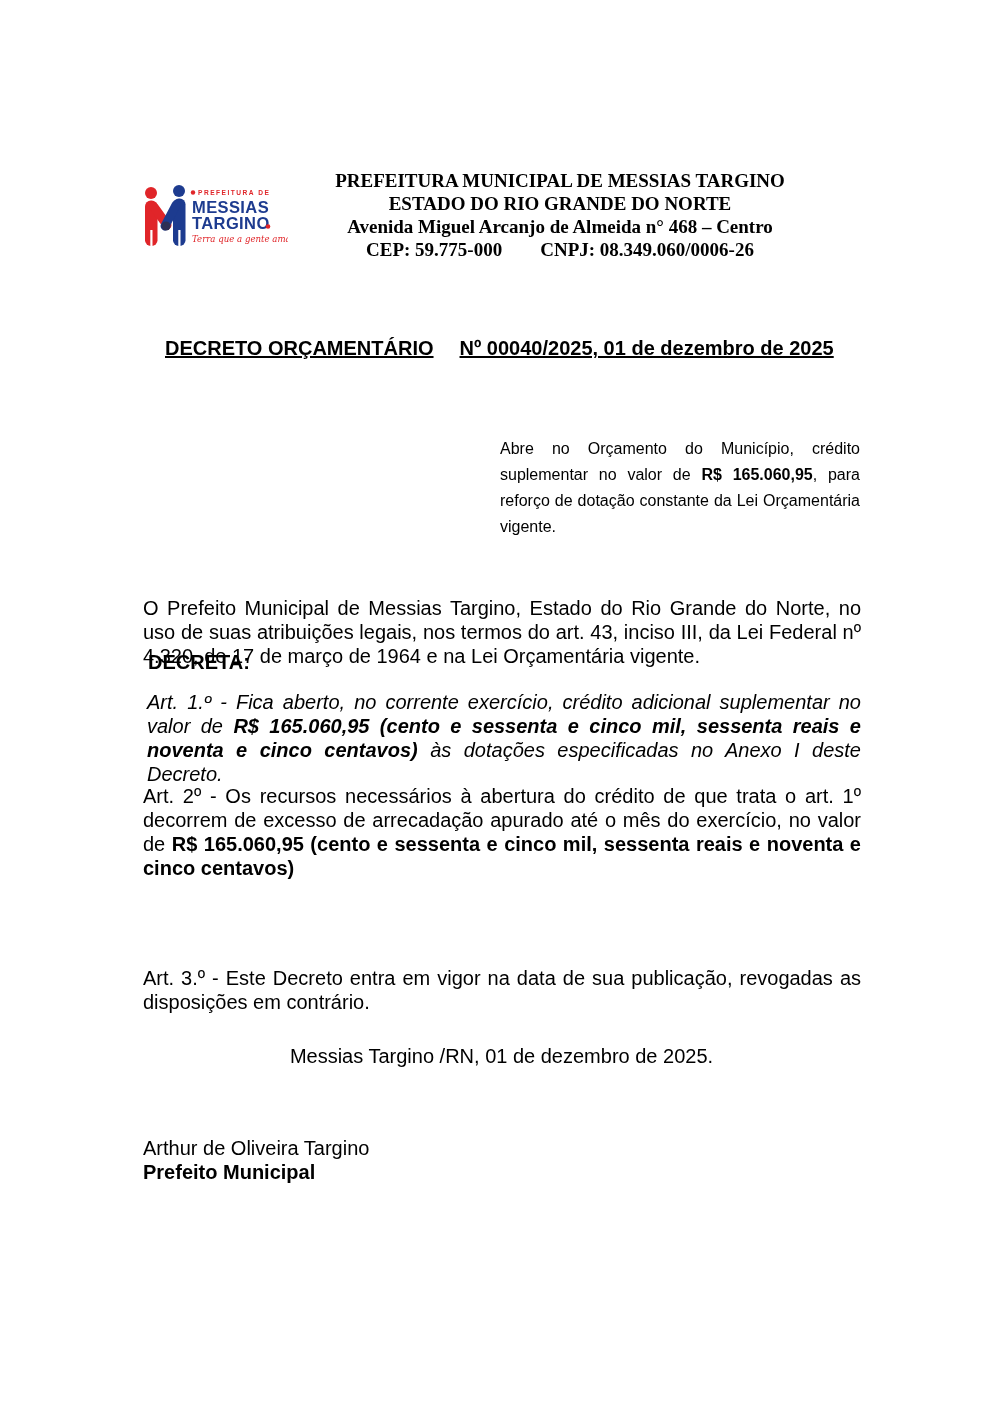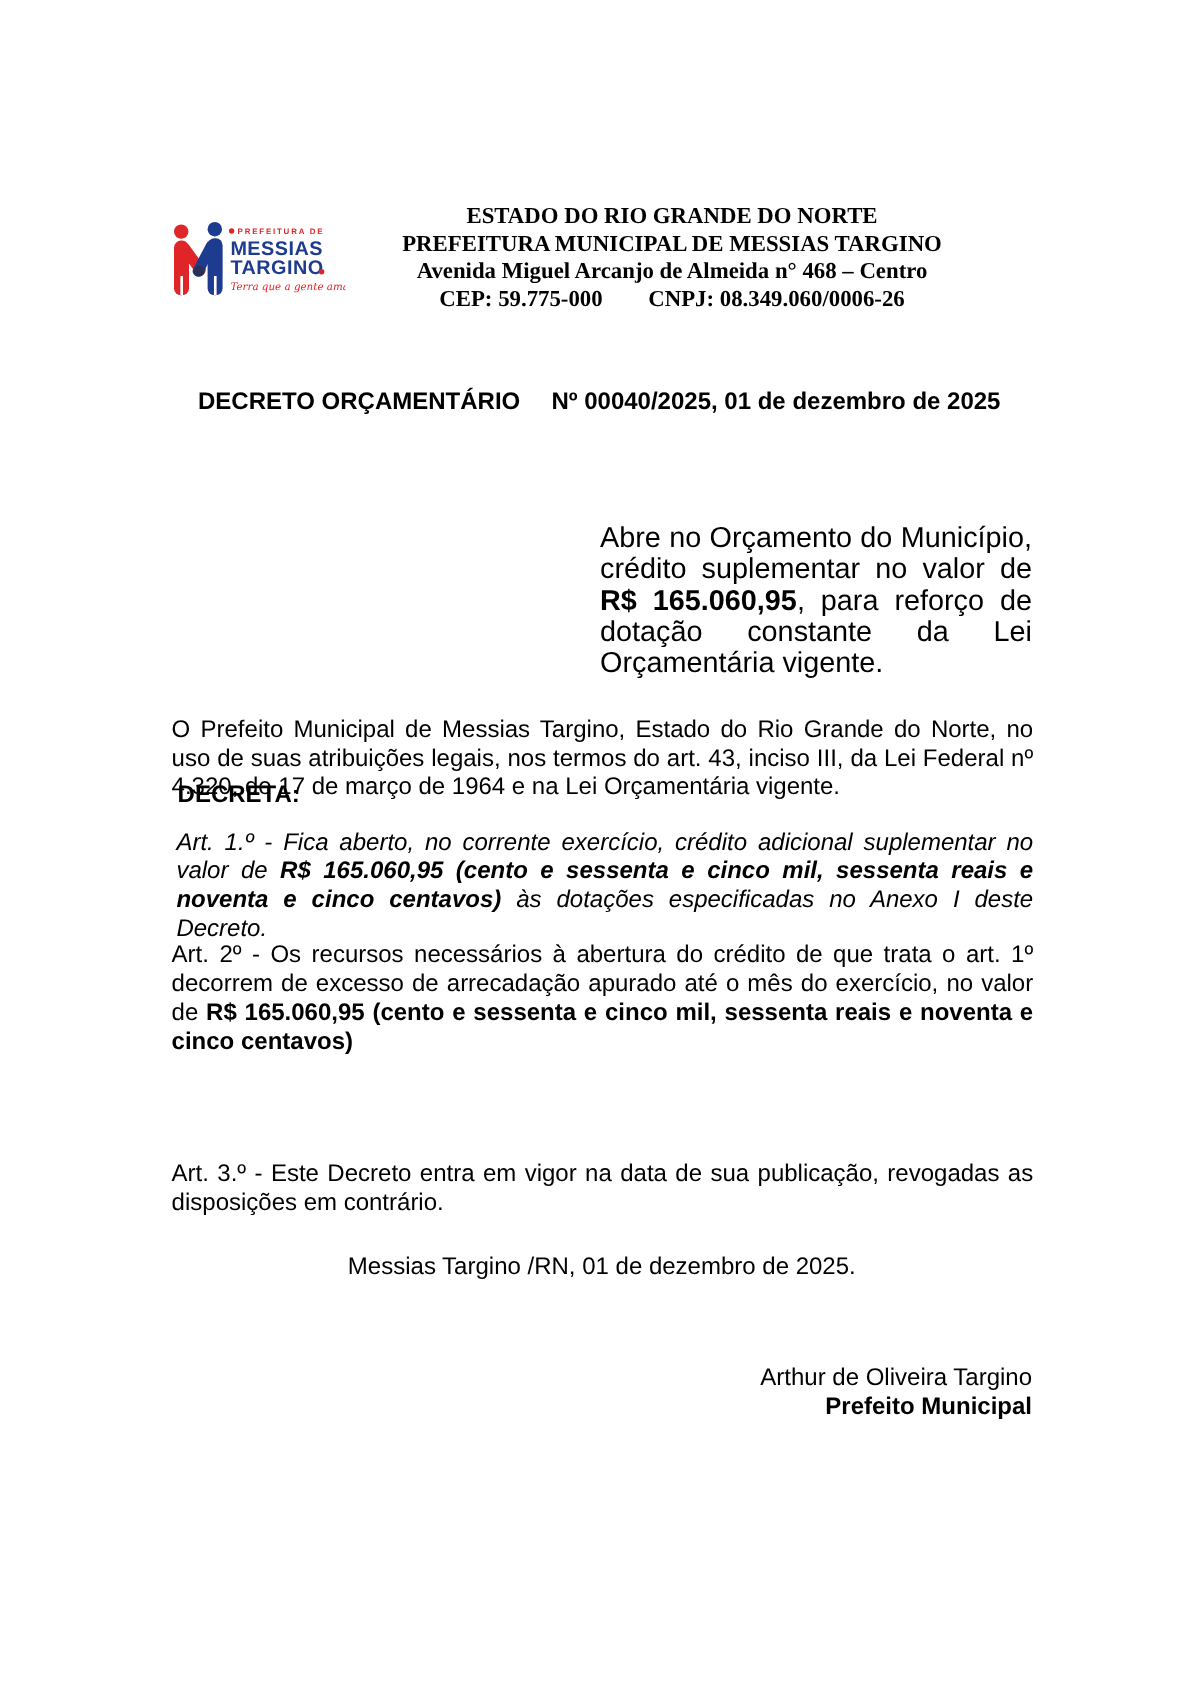--- a/index.html
+++ b/index.html
@@ -4,24 +4,24 @@
 <style>
   html,body{margin:0;padding:0;background:#ffffff;}
   body{width:1000px;height:1415px;position:relative;font-family:"Liberation Sans",sans-serif;color:#000;}
   .page{position:absolute;left:0;top:0;width:1000px;height:1415px;background:#fff;overflow:hidden;}
   .abs{position:absolute;}
   .gov-header{font-family:"Liberation Serif",serif;font-weight:bold;font-size:19px;line-height:23px;text-align:center;white-space:nowrap;}
   .cep-cnpj-gap{display:inline-block;width:38px;}
   .doc-title{font-size:20px;font-weight:bold;white-space:nowrap;}
   .doc-title .num{margin-left:26px;}
   .body-text{font-size:20px;line-height:24px;text-align:justify;}
-  .ementa{font-size:24px;line-height:26px;text-align:justify;}
+  .ementa{font-size:16px;line-height:26px;text-align:justify;}
   .b{font-weight:bold;}
   .right{text-align:center;}
-  .center{text-align:right;}
+  .center{text-align:left;}
   svg text{font-family:"Liberation Sans",sans-serif;}
   svg text.script{font-family:"DejaVu Serif",serif;font-style:italic;}
 </style>
 </head>
 <body>
 
 <div class="page">
 
   <svg class="abs" style="left:140px;top:185px;" width="148" height="66" viewBox="0 0 148 66">
 
@@ -38,27 +38,27 @@
 
     <circle cx="53" cy="7.5" r="2.2" fill="#e02529"></circle>
     <text x="58" y="10" font-size="6.6" font-weight="bold" letter-spacing="1.5" fill="#e02529">PREFEITURA DE</text>
     <text x="52" y="27.5" font-size="16.5" font-weight="bold" letter-spacing="0.4" fill="#1d3b8f">MESSIAS</text>
     <text x="52" y="43.5" font-size="16.5" font-weight="bold" letter-spacing="0.4" fill="#1d3b8f">TARGINO</text>
     <circle cx="128" cy="41.5" r="2.3" fill="#e02529"></circle>
     <text class="script" x="52" y="56.5" font-size="8.6" fill="#e02529">Terra que a gente ama!</text>
   </svg>
 
   <div class="abs gov-header" style="left:235px;top:169px;width:650px;">
+    <div>PREFEITURA MUNICIPAL DE MESSIAS TARGINO</div>
     <div>ESTADO DO RIO GRANDE DO NORTE</div>
-    <div>PREFEITURA MUNICIPAL DE MESSIAS TARGINO</div>
     <div>Avenida Miguel Arcanjo de Almeida n° 468 – Centro</div>
     <div><span>CEP: 59.775-000</span><span class="cep-cnpj-gap"></span><span>CNPJ: 08.349.060/0006-26</span></div>
   </div>
 
-  <div class="abs doc-title" style="left:165px;top:324px;">
+  <div class="abs doc-title" style="left:165px;top:337px;text-decoration:underline;">
     <span>DECRETO ORÇAMENTÁRIO</span><span class="num">Nº 00040/2025, 01 de dezembro de 2025</span>
   </div>
 
   <div class="abs ementa" style="left:500px;top:436px;width:360px;">
     <span>Abre no Orçamento do Município, crédito suplementar no valor de </span><span class="b">R$ 165.060,95</span><span>, para reforço de dotação constante da Lei Orçamentária vigente.</span>
   </div>
 
   <div class="abs body-text" style="left:143px;top:556px;width:718px;margin-top:40px;">O Prefeito Municipal de Messias Targino, Estado do Rio Grande do Norte, no uso de suas atribuições legais, nos termos do art. 43, inciso III, da Lei Federal nº 4.320, de 17 de março de 1964 e na Lei Orçamentária vigente.</div>
 
   <div class="abs body-text b" style="left:148px;top:650px;">DECRETA:</div>

